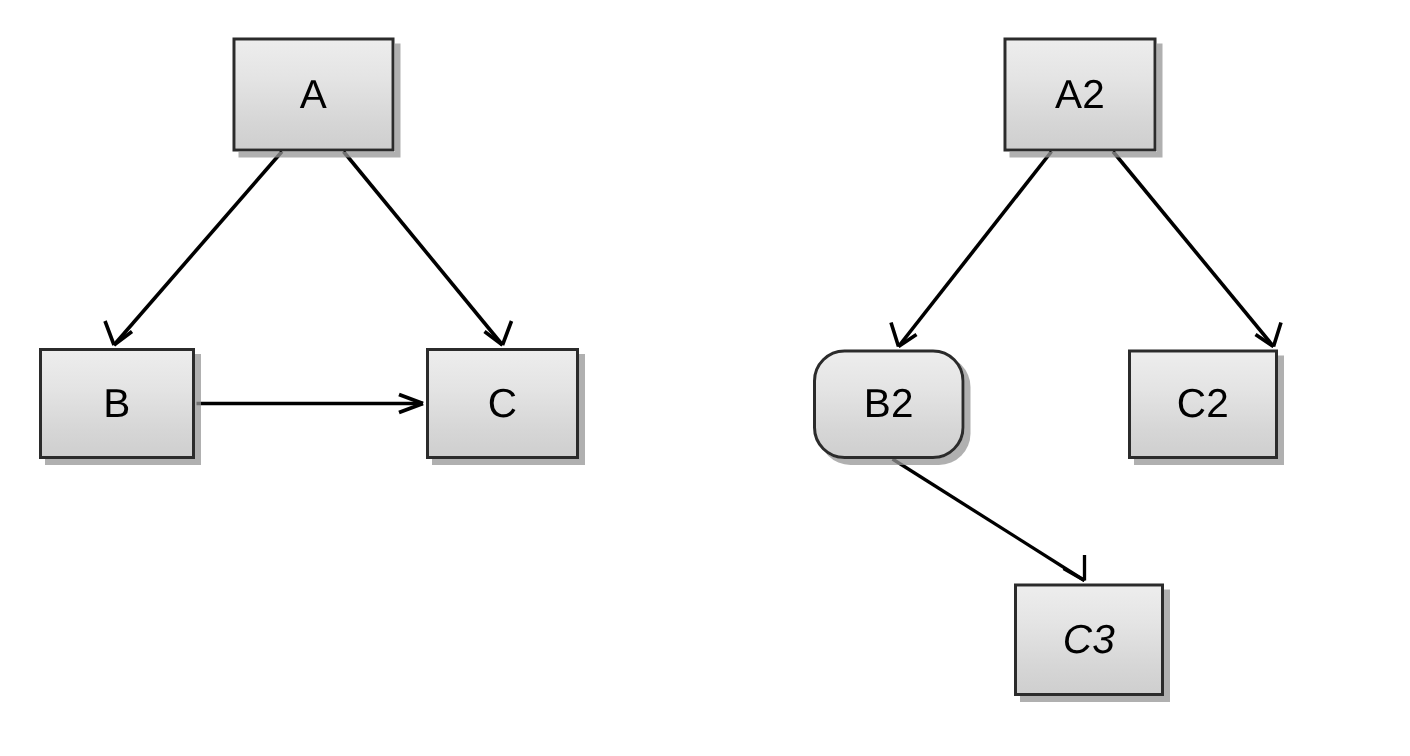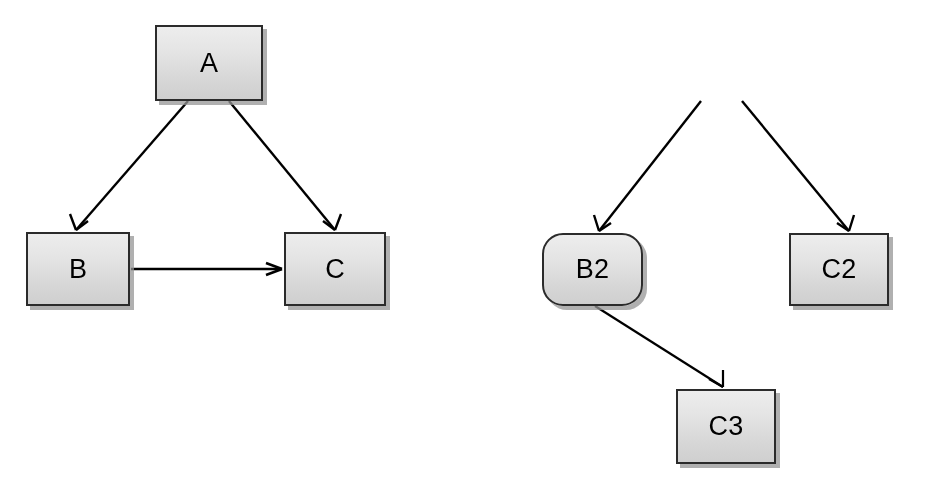--- a/index.html
+++ b/index.html
@@ -85,26 +85,29 @@
   </div>
 
   <div class="node" style="left:26px; top:232px; width:104px; height:74px;">
     <span class="node-label">B</span>
   </div>
 
   <div class="node" style="left:284px; top:232px; width:102px; height:74px;">
     <span class="node-label">C</span>
   </div>
 
+  <div class="node" style="left:669px; top:25px; width:102px; height:76px;">
+    <span class="node-label">A2</span>
+  </div>
 
   <div class="node" style="left:542px; top:233px; width:101px; height:73px;border-radius:21px;">
     <span class="node-label">B2</span>
   </div>
 
-  <div class="node" style="left:789px; top:233px; width:100px; height:73px;">
+  <div class="node" style="left:752px; top:233px; width:100px; height:73px;">
     <span class="node-label">C2</span>
   </div>
 
-  <div class="node" style="left:676px; top:389px; width:100px; height:75px;">
+  <div class="node" style="left:676px; top:389px; width:100px; height:75px;font-style:italic;">
     <span class="node-label">C3</span>
   </div>
 
 </div>
 
 </body></html>

